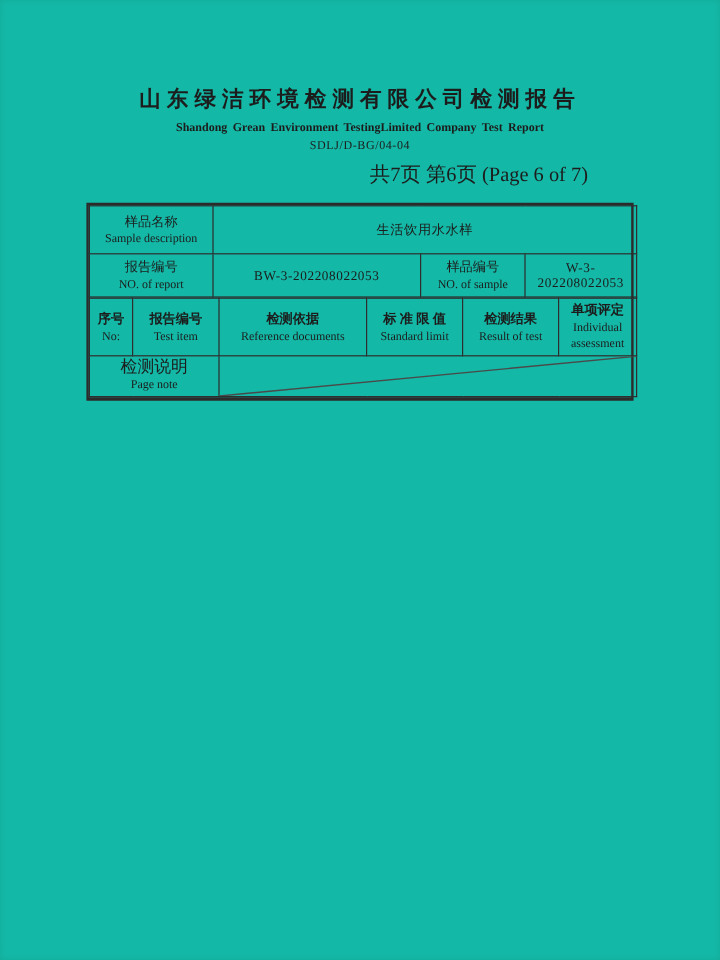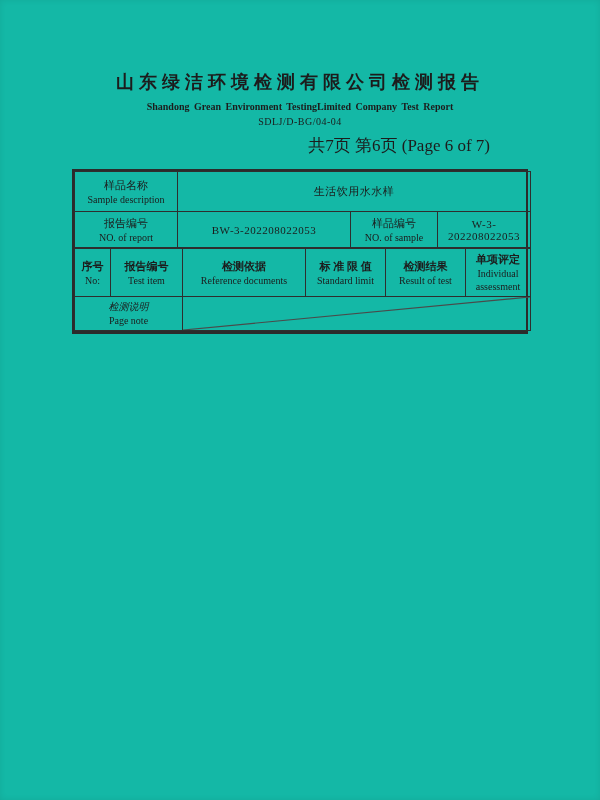--- a/index.html
+++ b/index.html
@@ -78,21 +78,21 @@
   .diag { position: relative; padding: 0; }
   .diag-svg {
     position: absolute; left: 0; top: 0;
     width: 100%; height: 100%; display: block;
   }
   .diag-svg line {
     stroke: #4a4a4a; stroke-width: 1.2;
     vector-effect: non-scaling-stroke;
   }
   .note-row td { height: 32px; }
-  .note-label .zh-label { font-size: 10px; line-height: 15px; font-style: italic; }
+  .note-label .zh-label { font-size: 14px; line-height: 15px; }
   .note-label .en-label { font-size: 10px; line-height: 14px; }
 </style>
 </head>
 <body>
 
 <div class="page">
 
   <div class="doc-header">
     <div class="title-zh">山东绿洁环境检测有限公司检测报告</div>
     <div class="title-en">Shandong Grean Environment TestingLimited Company Test Report</div>

